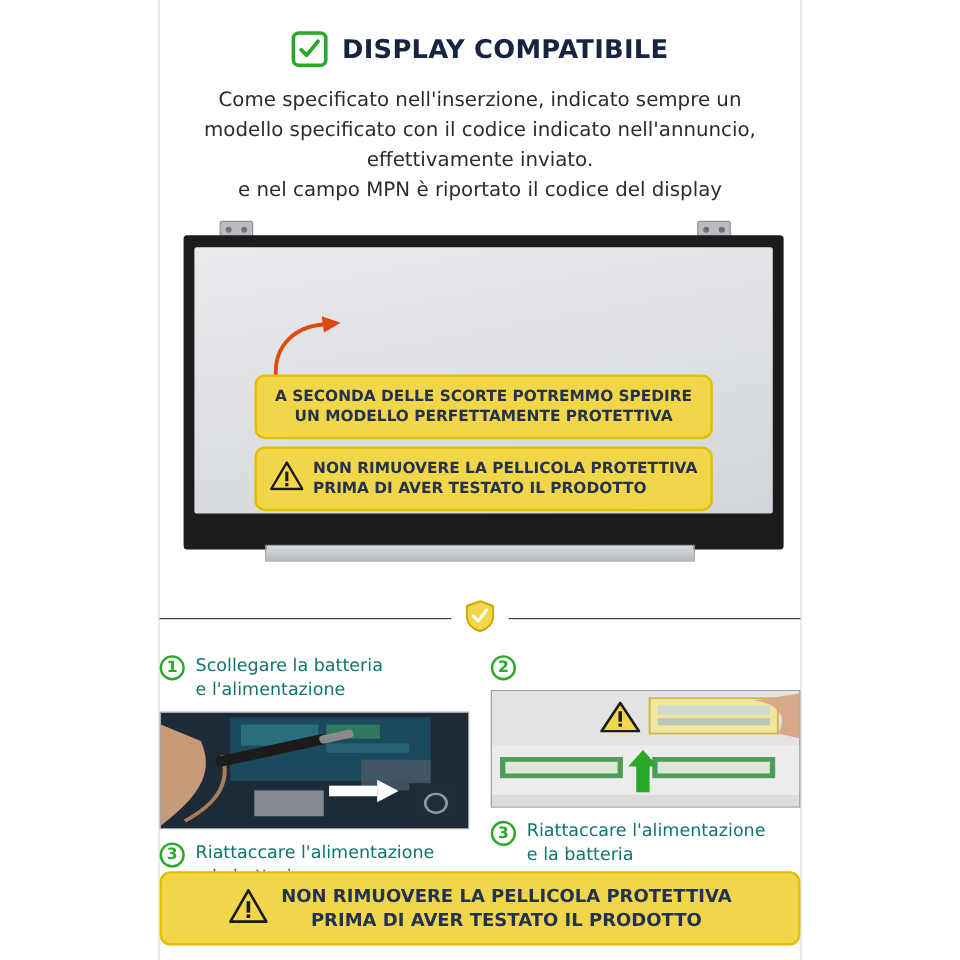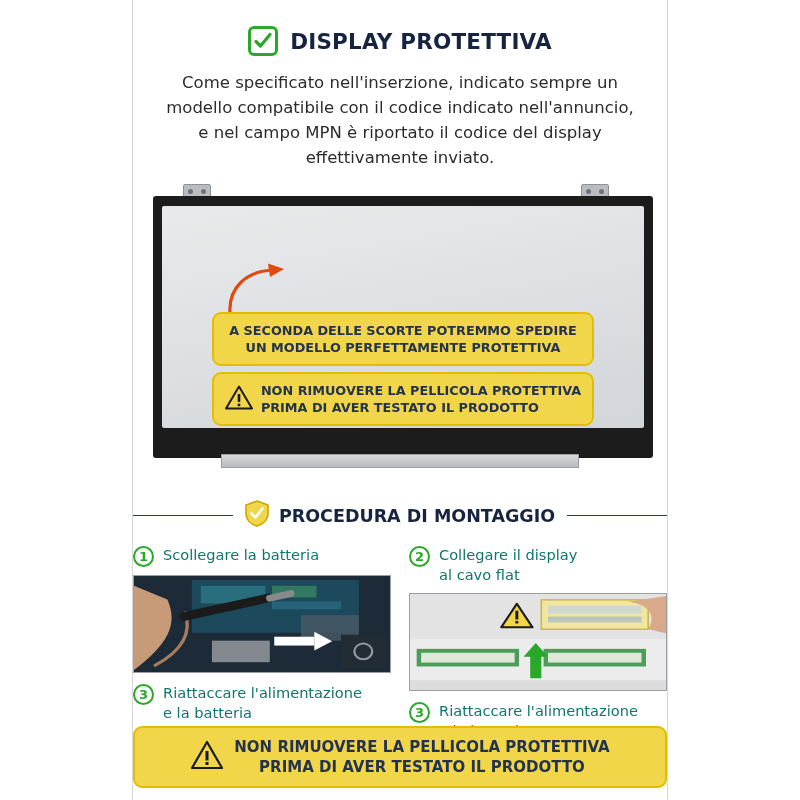--- a/index.html
+++ b/index.html
@@ -271,28 +271,28 @@
   <div class="side-rule right"></div>
 
   <div class="content">
 
     <div class="header">
       <span class="check-box-icon">
         <svg width="20" height="20" viewBox="0 0 20 20" aria-hidden="true">
           <path d="M3 10.5 L7.5 15 L17 3.5" fill="none" stroke="#2aa82a" stroke-width="3.2" stroke-linecap="round" stroke-linejoin="round"></path>
         </svg>
       </span>
-      <span class="header-title">DISPLAY PROTETTIVA</span>
+      <span class="header-title">DISPLAY COMPATIBILE</span>
     </div>
 
     <div class="intro">
       <div>Come specificato nell'inserzione, indicato sempre un</div>
-      <div>modello compatibile con il codice indicato nell'annuncio,</div>
+      <div>modello specificato con il codice indicato nell'annuncio,</div>
+      <div>effettivamente inviato.</div>
       <div>e nel campo MPN è riportato il codice del display</div>
-      <div>effettivamente inviato.</div>
     </div>
 
     <div class="panel-wrap">
       <div class="bracket left"></div>
       <div class="bracket right"></div>
 
       <div class="panel">
         <div class="screen">
 
           <svg class="arrow-curve" viewBox="0 0 66 54">
@@ -327,32 +327,32 @@
 
     <div class="section-head">
       <span class="rule"></span>
       <span class="section-title-wrap">
         <span class="shield-icon">
           <svg width="24" height="27" viewBox="0 0 24 27" aria-hidden="true">
             <path d="M12 1 L23 5 V13 C23 20 18 24.5 12 26 C6 24.5 1 20 1 13 V5 Z" fill="#f2d64a" stroke="#c9a800" stroke-width="1.6"></path>
             <path d="M6.5 13.5 L10.5 17.5 L17.5 8.5" fill="none" stroke="#ffffff" stroke-width="2.6" stroke-linecap="round" stroke-linejoin="round"></path>
           </svg>
         </span>
-        <span class="section-title">PROCEDURA DI MONTAGGIO</span>
       </span>
       <span class="rule"></span>
     </div>
 
     <div class="steps">
 
       <div class="col">
         <div class="step-line">
           <span class="step-num">1</span>
           <span class="step-text">
             <span style="display:block">Scollegare la batteria</span>
+            <span style="display:block">e l'alimentazione</span>
           </span>
         </div>
 
         <div class="photo mobo">
           <svg width="100%" height="100%" viewBox="0 0 230 98" preserveAspectRatio="none" aria-hidden="true">
             <rect x="0" y="0" width="230" height="98" fill="#1d2b38"></rect>
             <rect x="52" y="4" width="150" height="54" fill="#1d4f63" opacity="0.85"></rect>
             <rect x="60" y="10" width="58" height="18" fill="#2f7f8c" opacity="0.7"></rect>
             <rect x="124" y="10" width="40" height="12" fill="#3b8f63" opacity="0.7"></rect>
             <rect x="124" y="26" width="62" height="8" fill="#2b6f86" opacity="0.7"></rect>
@@ -376,24 +376,20 @@
           <span class="step-text">
             <span style="display:block">Riattaccare l'alimentazione</span>
             <span style="display:block">e la batteria</span>
           </span>
         </div>
       </div>
 
       <div class="col">
         <div class="step-line">
           <span class="step-num">2</span>
-          <span class="step-text">
-            <span style="display:block">Collegare il display</span>
-            <span style="display:block">al cavo flat</span>
-          </span>
         </div>
 
         <div class="photo flat">
           <svg width="100%" height="100%" viewBox="0 0 230 98" preserveAspectRatio="none" aria-hidden="true">
             <rect x="0" y="0" width="230" height="98" fill="#ececec"></rect>
             <rect x="0" y="0" width="230" height="46" fill="#e3e3e3"></rect>
             <rect x="118" y="6" width="96" height="30" fill="#f0e6a0" stroke="#c9b84a" stroke-width="1.5"></rect>
             <rect x="124" y="12" width="84" height="8" fill="#cfd8cf"></rect>
             <rect x="124" y="23" width="84" height="6" fill="#b9c6b9"></rect>
             <path d="M196 8 C214 10, 222 22, 214 36 L230 40 L230 2 Z" fill="#d8a98a"></path>

